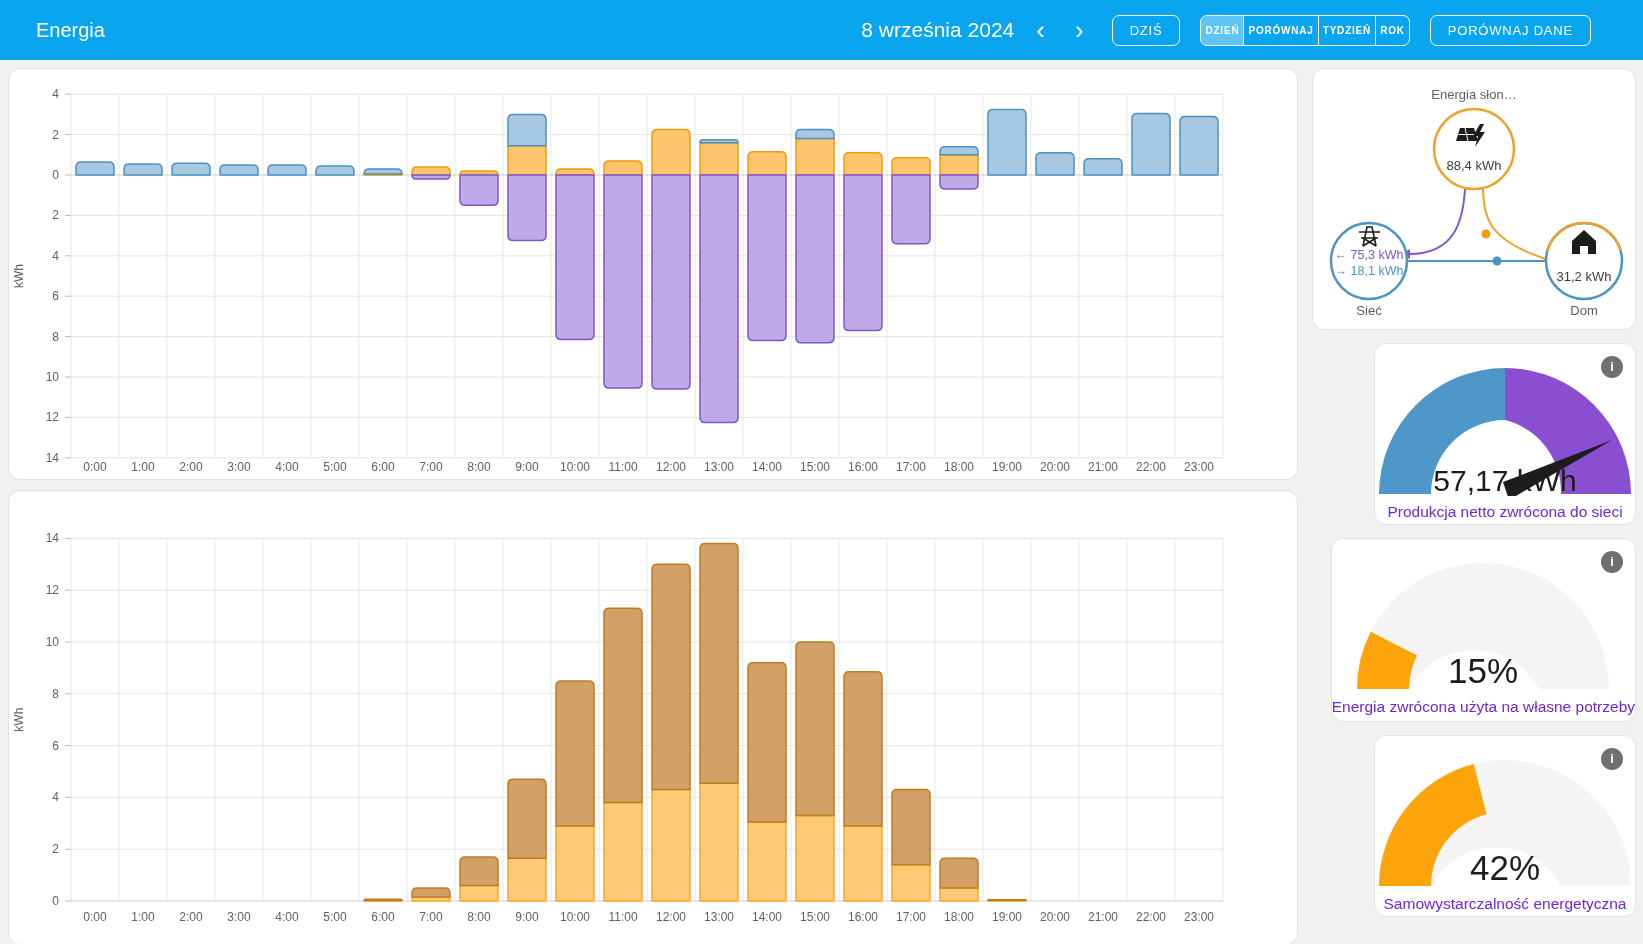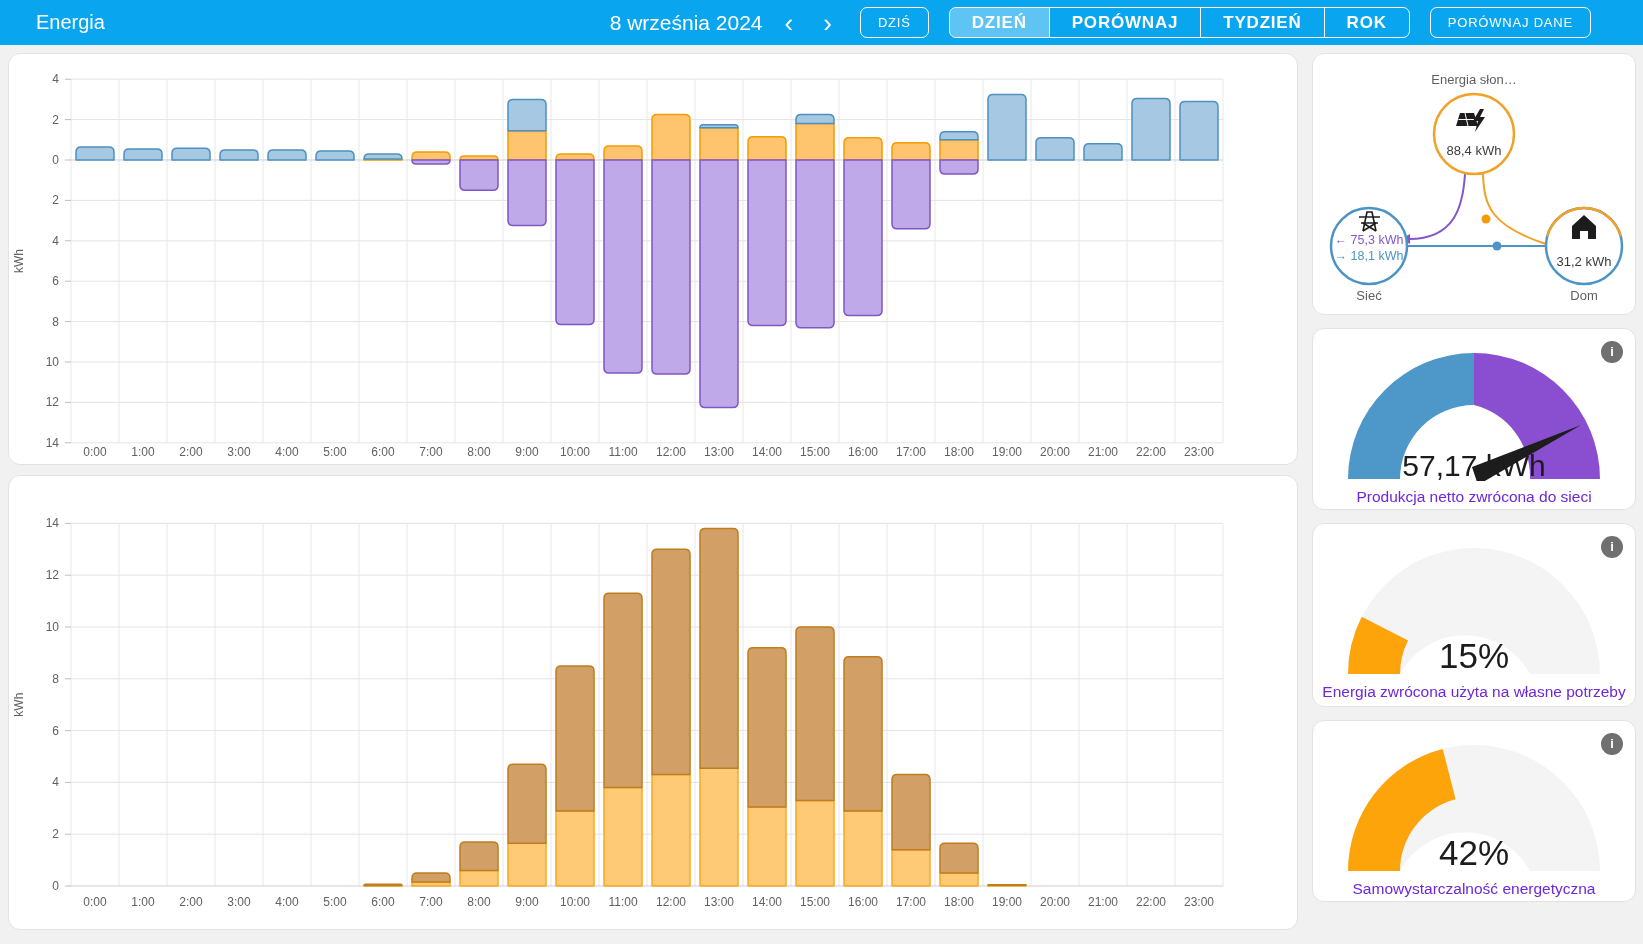--- a/index.html
+++ b/index.html
@@ -1,33 +1,33 @@
 <!DOCTYPE html>
 <html><head>
 <meta charset="utf-8">
 <style>
   * { margin:0; padding:0; box-sizing:border-box; }
   html,body { width:1643px; height:944px; background:#f1f1f1; font-family:"Liberation Sans",sans-serif; overflow:hidden; }
 
   
-  .header { height:45px; background:#09a5ee; display:flex; align-items:center; color:#fff; padding:0 52px 0 36px; }
+  .header { height:60px; background:#09a5ee; display:flex; align-items:center; color:#fff; padding:0 52px 0 36px; }
   .header-title { font-size:20px; font-weight:400; }
   .header-right { margin-left:auto; display:flex; align-items:center; gap:14px; }
   .header-date { font-size:21px; }
   .nav-arrow { background:none; border:none; color:#fff; font-size:26px; line-height:1; cursor:pointer; padding:0 8px; font-family:"Liberation Sans",sans-serif; }
   .hbtn { background:transparent; border:1px solid #fff; color:#fff; border-radius:7px; height:31px; padding:0 17px; font-size:13px; font-weight:normal; letter-spacing:.8px; cursor:pointer; font-family:"Liberation Sans",sans-serif; margin-left:6px;}
   .segmented { display:flex; border:1px solid #fff; border-radius:7px; overflow:hidden; height:31px; margin-left:6px;}
-  .seg { background:transparent; border:none; border-right:1px solid #fff; color:#fff; padding:0 22px; font-size:17px; font-weight:bold; letter-spacing:.8px; cursor:pointer; font-family:"Liberation Sans",sans-serif;}
+  .seg { background:transparent; border:none; border-right:1px solid #fff; color:#fff; padding:0 4px; font-size:10px; font-weight:bold; letter-spacing:.8px; cursor:pointer; font-family:"Liberation Sans",sans-serif;}
   .seg:last-child { border-right:none; }
   .seg.active { background:rgba(255,255,255,.35); }
 
   
   .content { display:flex; padding:8px 7px 0 8px; gap:14px; }
   .col-left { width:1290px; display:flex; flex-direction:column; gap:10px; }
-  .col-right { width:324px; display:flex; flex-direction:column; gap:13px; }
+  .col-right { width:324px; display:flex; flex-direction:column; gap:13px;align-items:flex-end; }
   .card { background:#fff; border:1px solid #e2e2e2; border-radius:12px; }
   .chart-card1 { height:412px; }
   .chart-card2 { height:455px; }
   .flow-card { height:262px; }
   .gauge-card { position:relative; text-align:center; }
   .gauge-card.g1 { height:182px; }
   .gauge-card.g2 { height:184px; }
   .gauge-card.g3 { height:182px; }
 
   .tick { font-size:12px; fill:#616161; }

